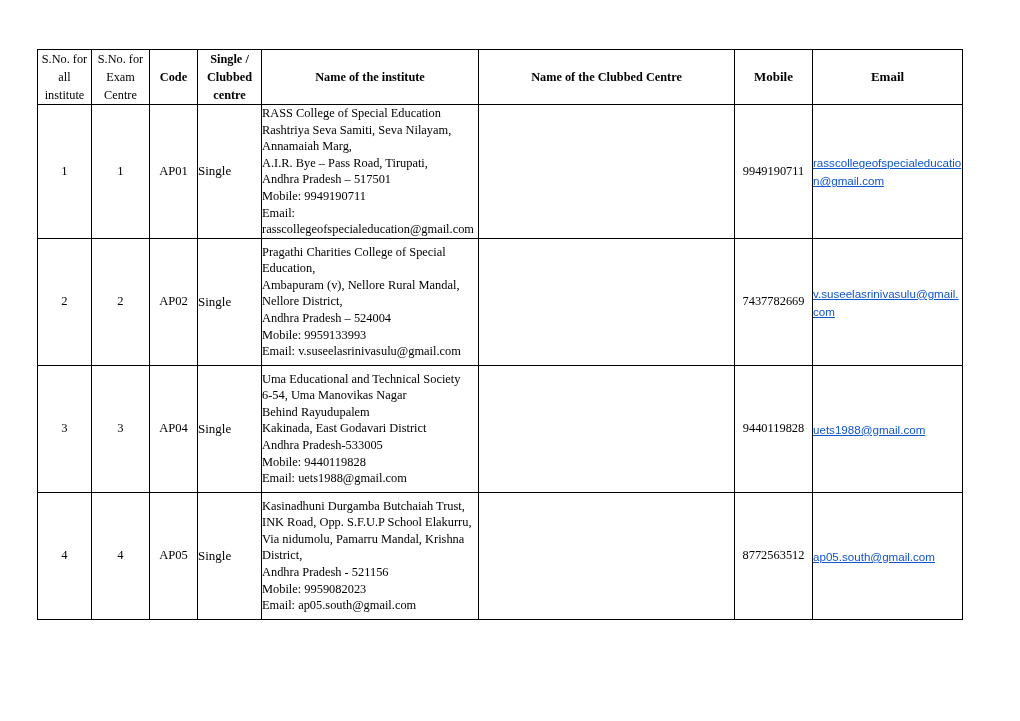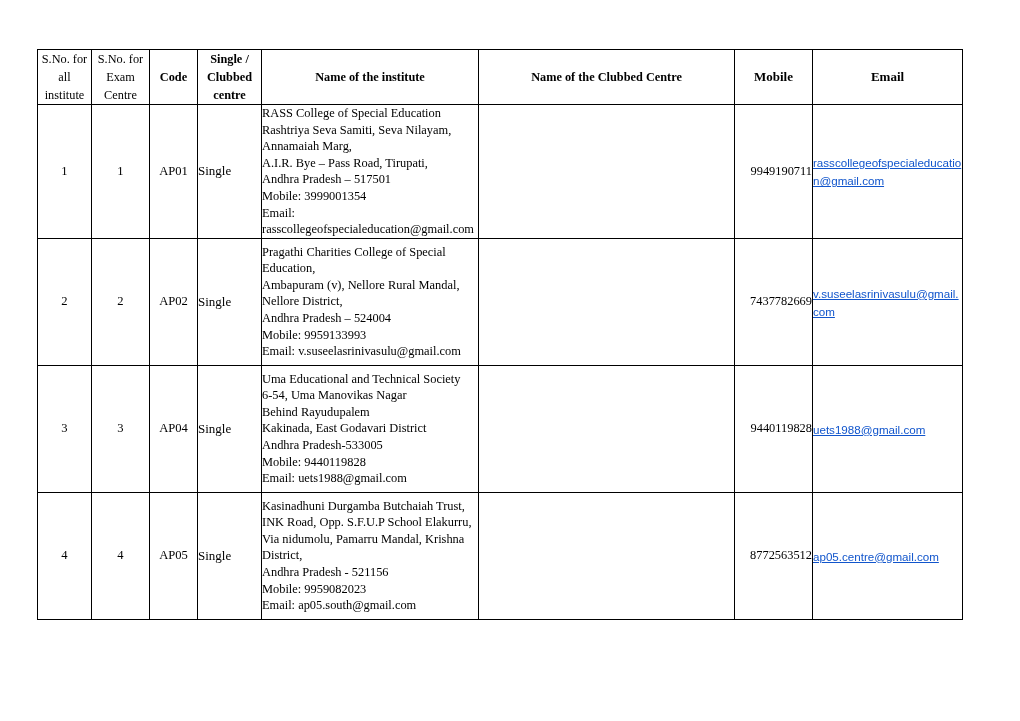--- a/index.html
+++ b/index.html
@@ -87,21 +87,21 @@
     font-size: 12.4px;
     line-height: 16.6px;
     white-space: pre-line;
     text-align: left;
   }
   td.clubbed-cell {
     text-align: left;
     font-size: 13px;
   }
   td.mobile-cell {
-    text-align: right;
+    text-align: center;
     font-size: 12.4px;
   }
   td.email-cell {
     vertical-align: middle;
     padding: 4px 3px 4px 4px;
   }
   .email-link {
     font-family: "Liberation Sans", "DejaVu Sans", sans-serif;
     font-size: 11.6px;
     line-height: 15.4px;
@@ -152,21 +152,21 @@
           <td class="num-cell">1</td>
           <td class="num-cell">1</td>
           <td class="num-cell">AP01</td>
           <td class="clubbed-cell">Single</td>
           <td class="institute-cell">
             <div class="institute-text">RASS College of Special Education
 Rashtriya Seva Samiti, Seva Nilayam,
 Annamaiah Marg,
 A.I.R. Bye – Pass Road, Tirupati,
 Andhra Pradesh – 517501
-Mobile: 3999001354
+Mobile: 9949190711
 Email:
 rasscollegeofspecialeducation@gmail.com</div>
           </td>
           <td class="institute-cell">
             <div class="institute-text"></div>
           </td>
           <td class="mobile-cell">9949190711</td>
           <td class="email-cell">
             <span class="email-link">rasscollegeofspecialeducation@gmail.com</span>
           </td>
@@ -230,20 +230,20 @@
 District,
 Andhra Pradesh - 521156
 Mobile: 9959082023
 Email: ap05.south@gmail.com</div>
           </td>
           <td class="institute-cell">
             <div class="institute-text"></div>
           </td>
           <td class="mobile-cell">8772563512</td>
           <td class="email-cell">
-            <span class="email-link">ap05.centre@gmail.com</span>
+            <span class="email-link">ap05.south@gmail.com</span>
           </td>
         </tr>
 
       </tbody>
     </table>
   </div>
 </div>
 
 </body></html>

